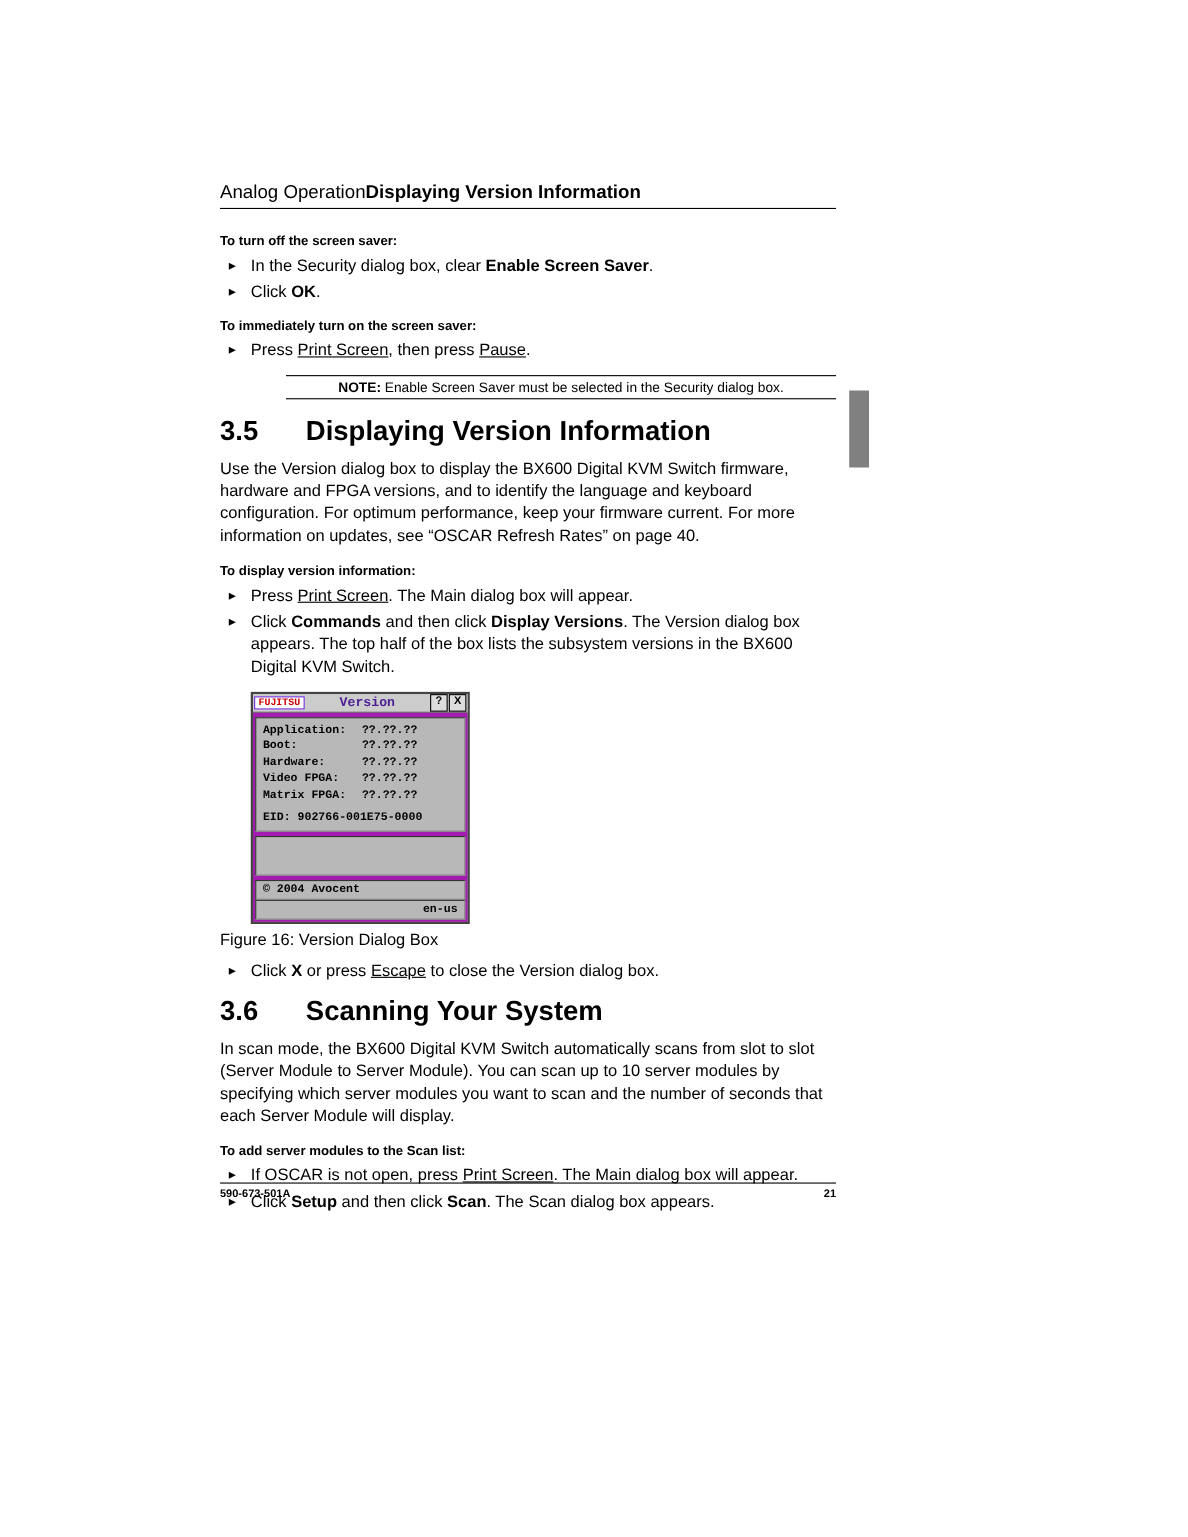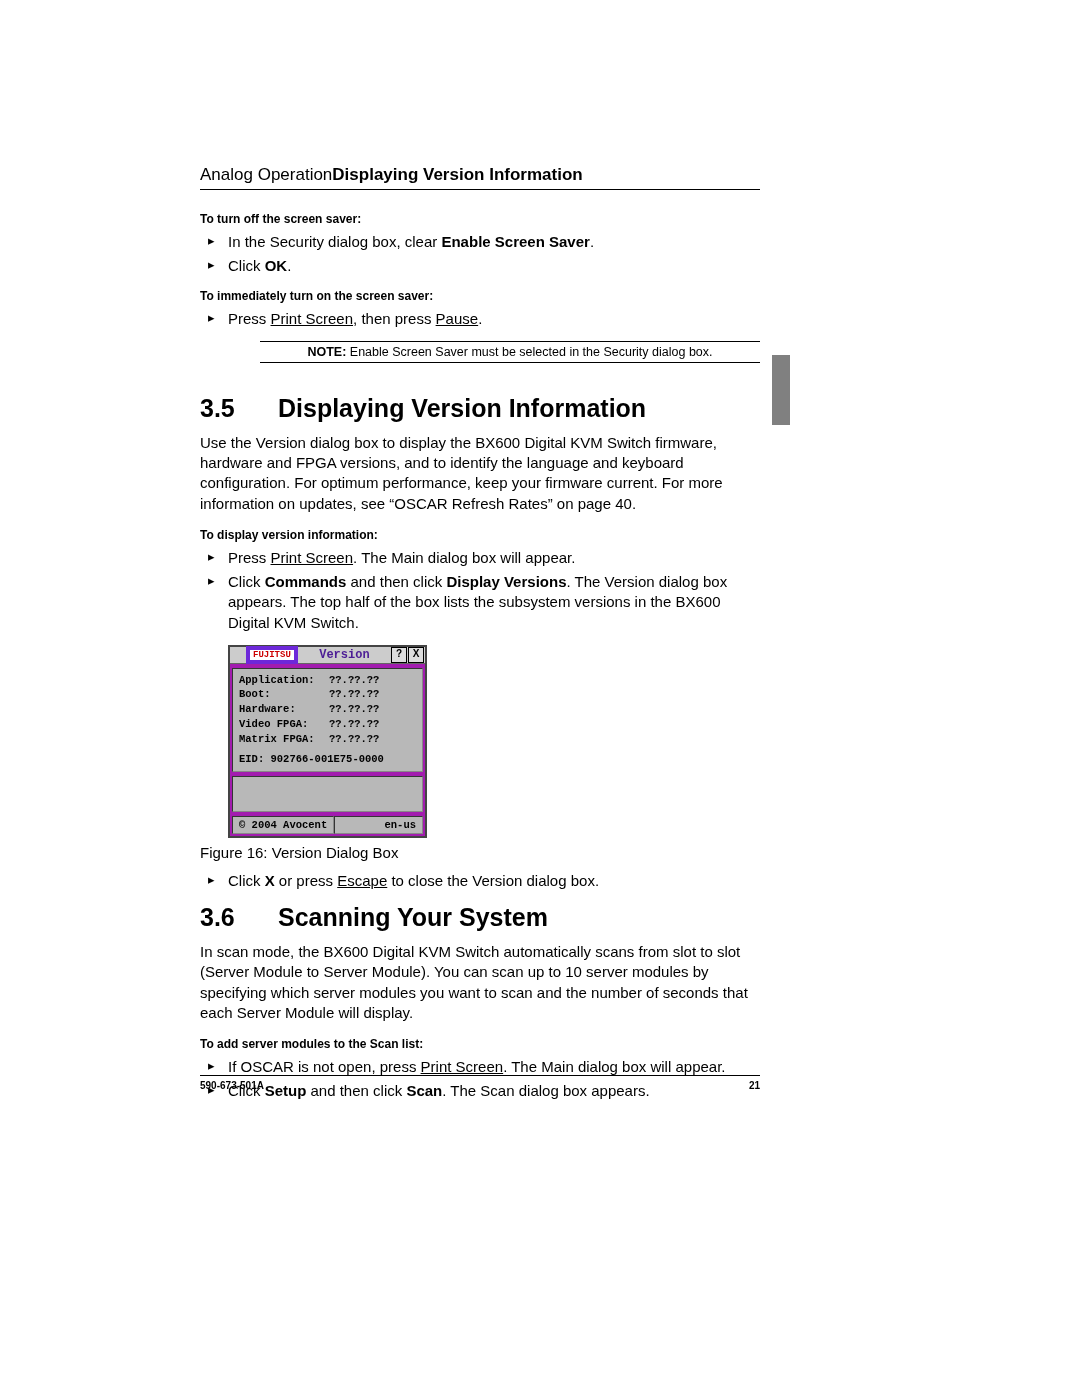--- a/index.html
+++ b/index.html
@@ -43,21 +43,21 @@
     font-size:13px;
   }
   .b{font-weight:bold;}
   .u{text-decoration:underline;}
   .note-box{
     border-top:1.5px solid #000;
     border-bottom:1.5px solid #000;
     padding:3px 0;
     text-align:center;
     font-size:12.5px;
-    margin:6px 0 31px 60px;
+    margin:6px 0 15px 60px;
     width:500px;
   }
   .note-box .nl{font-weight:bold;}
   .sec-head{
     display:flex;
     font-size:25px;
     font-weight:bold;
     margin:10px 0 10px 0;
   }
   .sec-num{width:78px;flex-shrink:0;}
@@ -78,22 +78,22 @@
     background:#ccc;
     border-bottom:1px solid #666;
     height:16px;
   }
   .dlg-logo{
     color:#c00;
     font-size:9px;
     font-weight:bold;
     padding:0 3px;
     background:#fff;
-    border:4px solid #6d28d9;
-    margin-left:16px;
+    border:1px solid #6d28d9;
+    margin-left:1px;
   }
   .dlg-title{
     flex:1;
     text-align:center;
     color:#4c1d95;
     font-weight:bold;
     font-size:12px;
   }
   .dlg-btn{
     width:14px;height:14px;
@@ -117,21 +117,21 @@
     margin-bottom:4px;
     color:#000;
     font-weight:bold;
     font-size:10.5px;
     line-height:1.4;
   }
   .dlg-row{display:flex;}
   .dlg-key{width:90px;}
   .dlg-val{}
   .dlg-mid{height:34px;border:1px inset #888;background:#b8b8b8;margin-bottom:4px;}
-  .dlg-foot{display:flex;}
+  .dlg-foot{display:flex;flex-direction:column;}
   .dlg-foot .cell{
     border:1px inset #888;
     background:#b8b8b8;
     padding:2px 6px;
     font-weight:bold;
     font-size:10.5px;
   }
   .dlg-foot .cell.a{flex:0 0 auto;}
   .dlg-foot .cell.b2{flex:1;text-align:right;padding-left:10px;}
   .fig-cap{font-size:15px;margin:6px 0 10px 0;}

